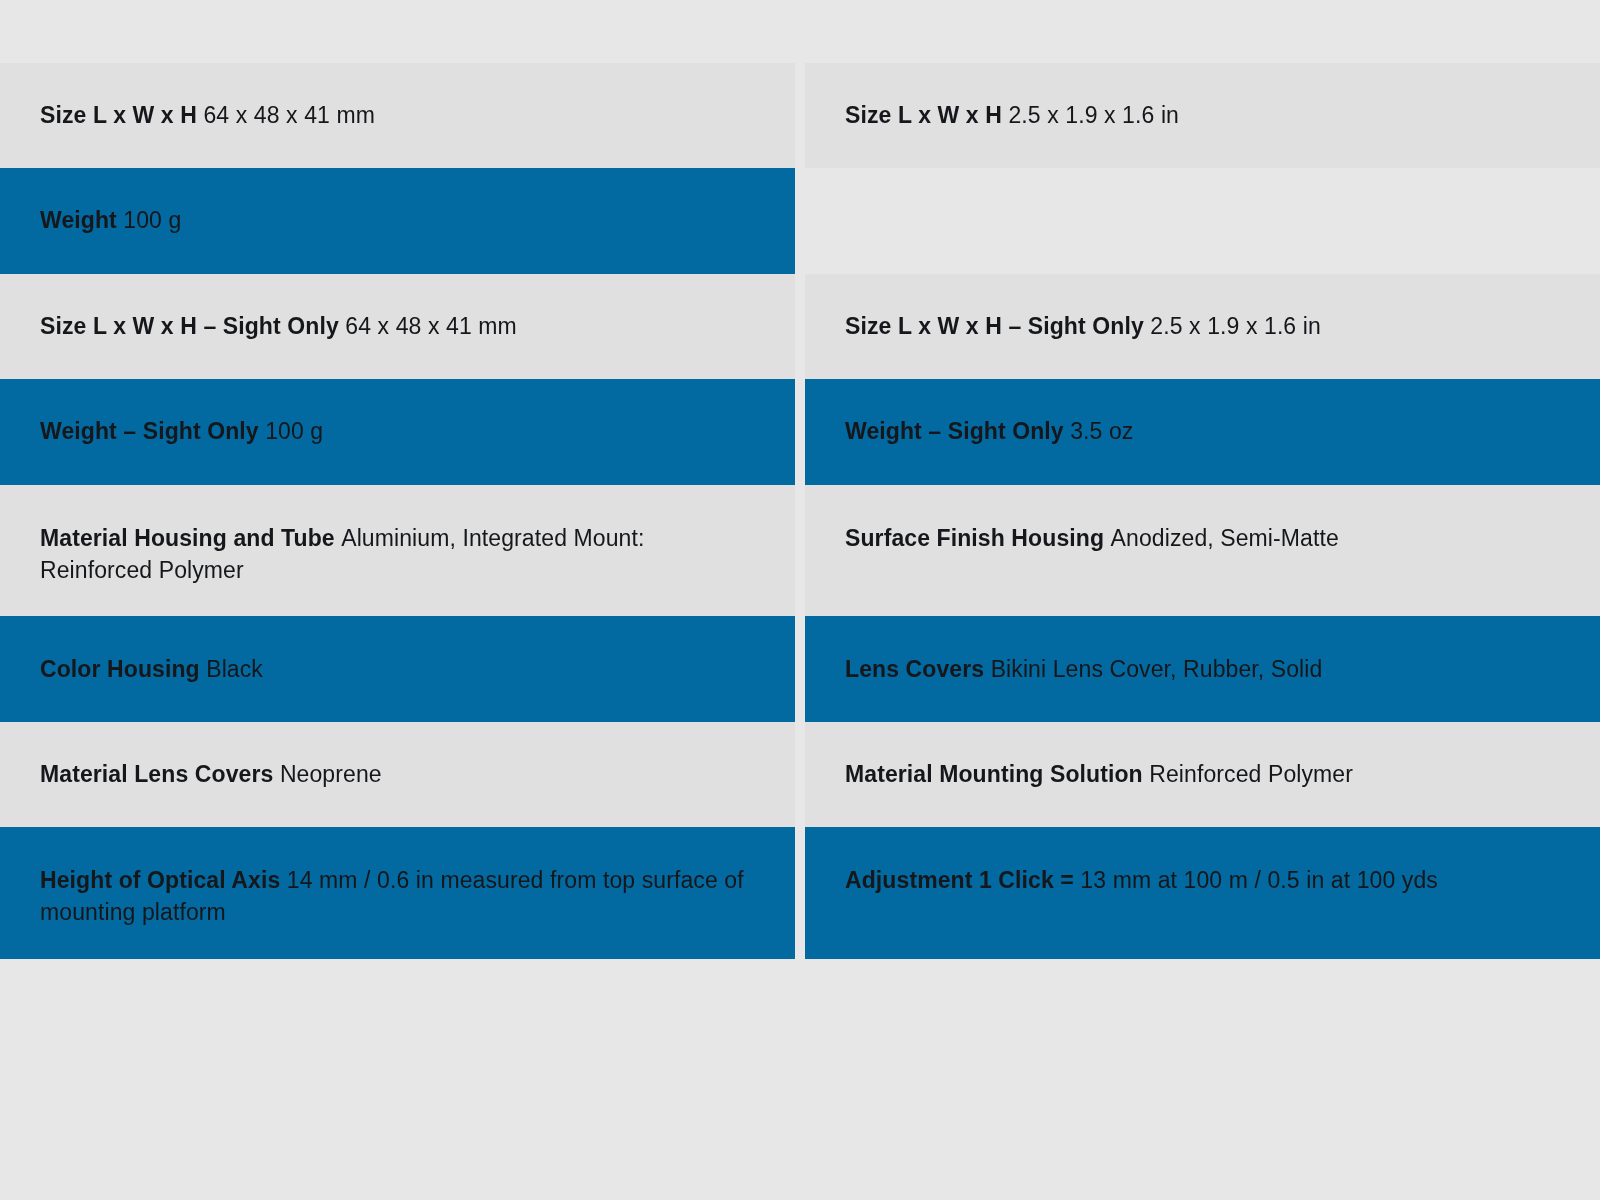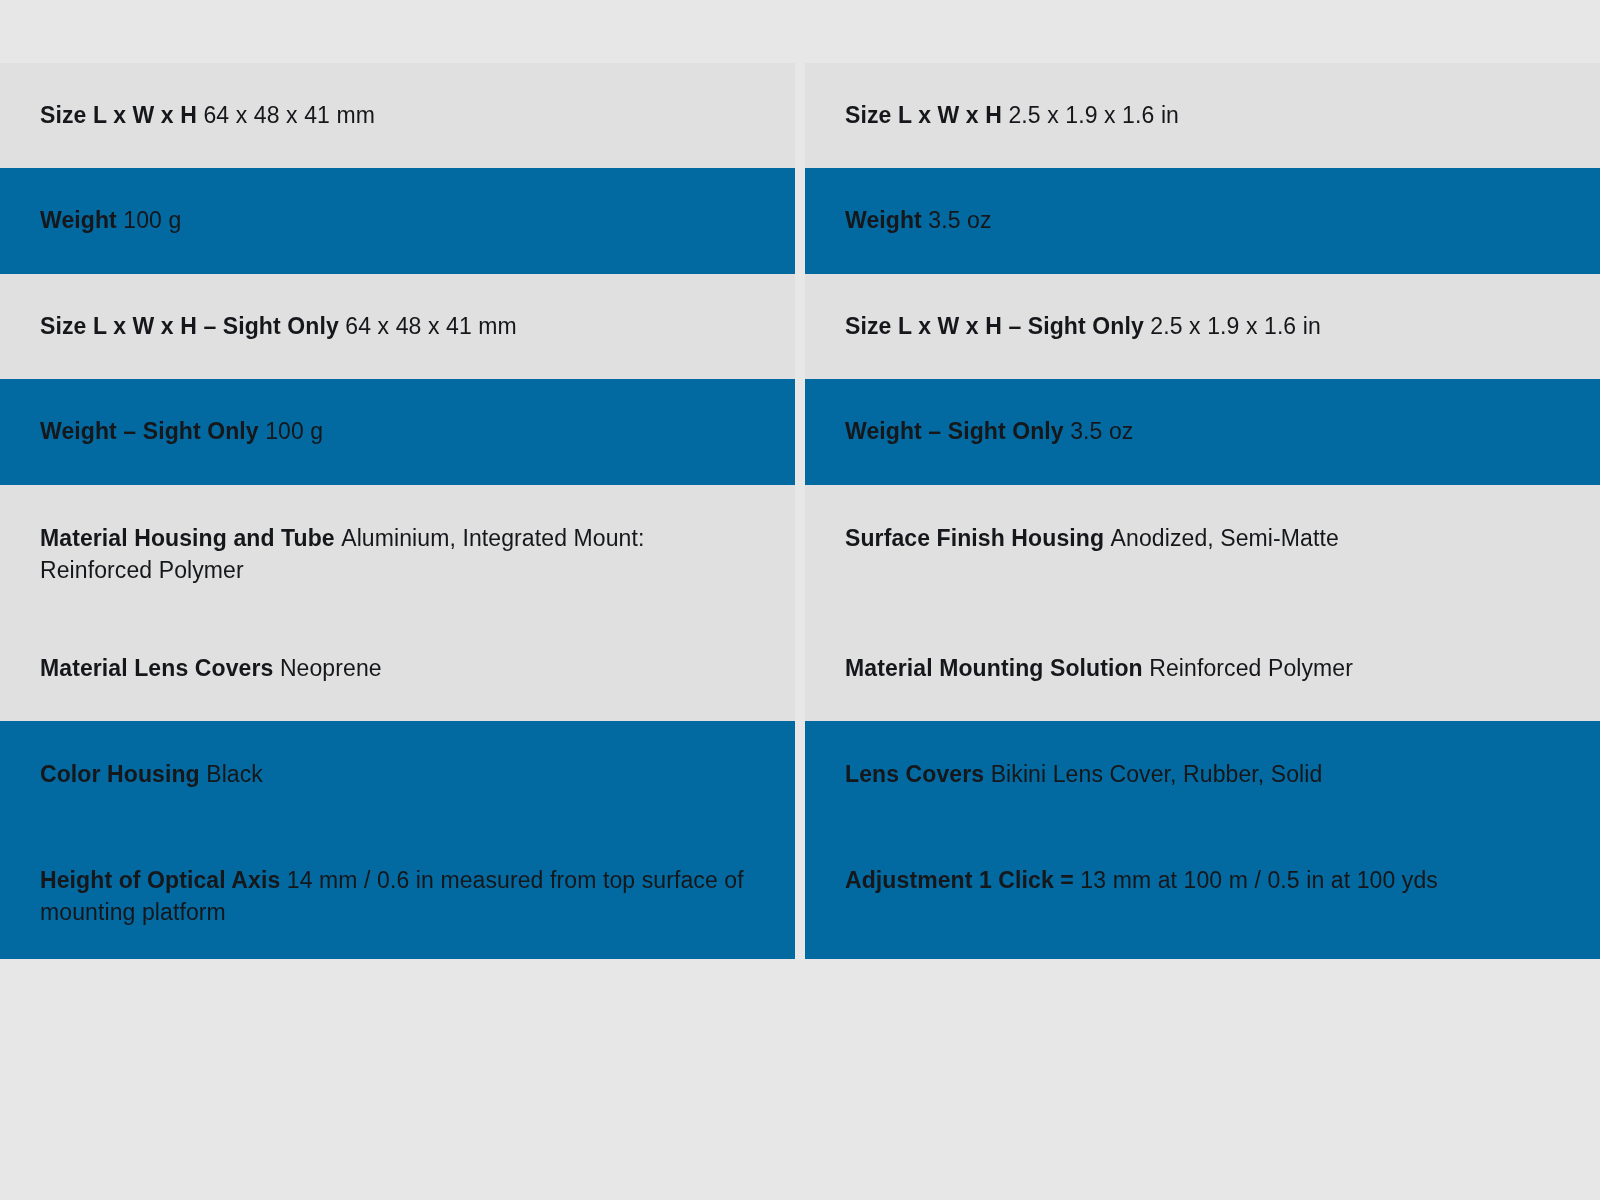--- a/index.html
+++ b/index.html
@@ -84,26 +84,20 @@
       </div>
     </div>
 
     <div class="spec-row shade-light h-b">
       <div class="spec-cell left">
         <span class="cell-inner">
           <span class="spec-label">Weight </span>
           <span class="spec-value">100 g</span>
         </span>
       </div>
-      <div class="spec-cell right">
-        <span class="cell-inner">
-          <span class="spec-label">Weight </span>
-          <span class="spec-value">3.5 oz</span>
-        </span>
-      </div>
     </div>
 
     <div class="spec-row shade-dark h-a">
       <div class="spec-cell left">
         <span class="cell-inner">
           <span class="spec-label">Size L x W x H – Sight Only </span>
           <span class="spec-value">64 x 48 x 41 mm</span>
         </span>
       </div>
       <div class="spec-cell right">
@@ -137,46 +131,46 @@
         </span>
       </div>
       <div class="spec-cell right">
         <span class="cell-inner">
           <span class="spec-label">Surface Finish Housing </span>
           <span class="spec-value">Anodized, Semi-Matte</span>
         </span>
       </div>
     </div>
 
+    <div class="spec-row shade-light h-b">
+      <div class="spec-cell left">
+        <span class="cell-inner">
+          <span class="spec-label">Color Housing </span>
+          <span class="spec-value">Black</span>
+        </span>
+      </div>
+      <div class="spec-cell right">
+        <span class="cell-inner">
+          <span class="spec-label">Lens Covers </span>
+          <span class="spec-value">Bikini Lens Cover, Rubber, Solid</span>
+        </span>
+      </div>
+    </div>
+
     <div class="spec-row shade-dark h-a">
       <div class="spec-cell left">
         <span class="cell-inner">
           <span class="spec-label">Material Lens Covers </span>
           <span class="spec-value">Neoprene</span>
         </span>
       </div>
       <div class="spec-cell right">
         <span class="cell-inner">
           <span class="spec-label">Material Mounting Solution </span>
           <span class="spec-value">Reinforced Polymer</span>
-        </span>
-      </div>
-    </div>
-
-    <div class="spec-row shade-light h-b">
-      <div class="spec-cell left">
-        <span class="cell-inner">
-          <span class="spec-label">Color Housing </span>
-          <span class="spec-value">Black</span>
-        </span>
-      </div>
-      <div class="spec-cell right">
-        <span class="cell-inner">
-          <span class="spec-label">Lens Covers </span>
-          <span class="spec-value">Bikini Lens Cover, Rubber, Solid</span>
         </span>
       </div>
     </div>
 
     <div class="spec-row shade-light h-tall">
       <div class="spec-cell left">
         <span class="cell-inner">
           <span class="spec-label">Height of Optical Axis </span>
           <span class="spec-value">14 mm / 0.6 in measured from top surface of mounting platform</span>
         </span>

